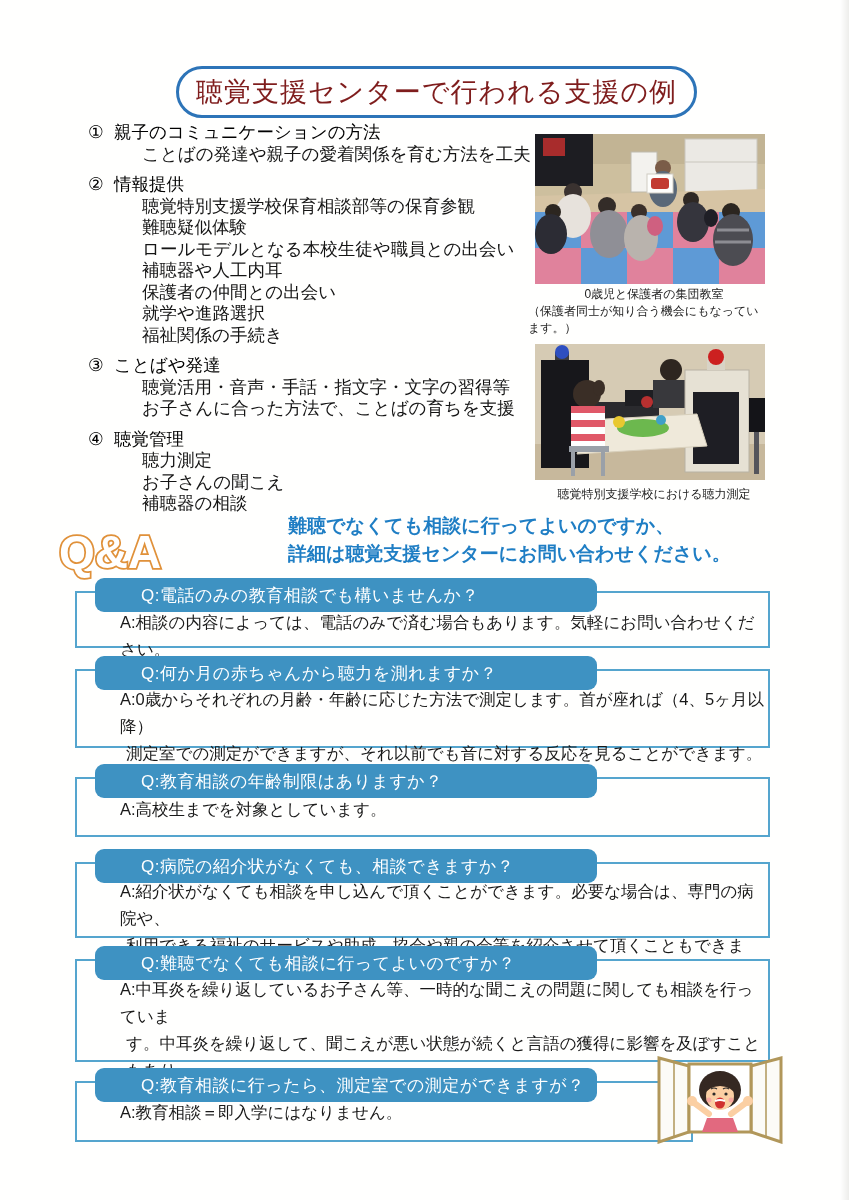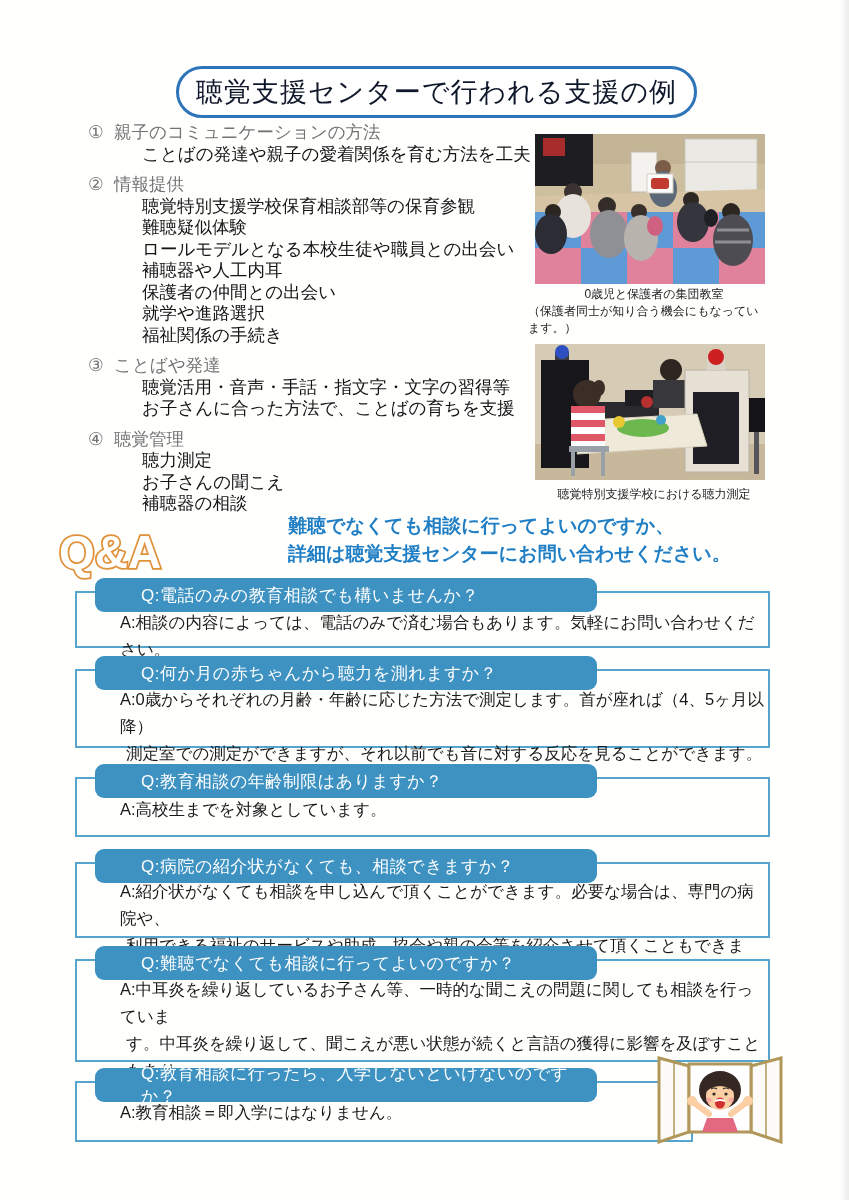--- a/index.html
+++ b/index.html
@@ -6,25 +6,25 @@
   .jp{font-family:"Liberation Sans",sans-serif;}
   #page{position:relative;width:849px;height:1200px;background:#fffffe;overflow:hidden;
         font-family:"Liberation Sans",sans-serif;color:#1c1c1c;}
   
   #scan-edge{position:absolute;right:0;top:0;width:9px;height:1200px;
              background:linear-gradient(to right,#ffffff,#ededeb);}
   
   #title-box{position:absolute;left:176px;top:66px;width:515px;height:46px;
              border:3px solid #2d74b8;border-radius:28px;display:flex;
              align-items:center;justify-content:center;background:#fff;}
-  #title-box span{font-size:27px;font-weight:500;letter-spacing:1px;color:#0f172a;}
+  #title-box span{font-size:27px;font-weight:500;letter-spacing:1px;color:#7f1d1d;}
   
   #services{position:absolute;left:88px;top:122px;width:450px;}
   .svc-group{margin-bottom:9px;}
-  .svc-head{font-size:17.5px;line-height:21.5px;color:#737373;}
+  .svc-head{font-size:17.5px;line-height:21.5px;color:#000000;}
   .svc-num{display:inline-block;width:26px;}
   .svc-line{font-size:17.5px;line-height:21.5px;padding-left:54px;color:#141414;}
   
   .photo{position:absolute;left:535px;width:230px;}
   .caption{position:absolute;left:528px;width:252px;font-size:12px;line-height:17px;color:#222;}
   .cap-center{text-align:center;}
   
   #qa-logo{position:absolute;left:53px;top:522px;}
   #qa-intro{position:absolute;left:288px;top:512px;font-size:19px;font-weight:600;
             line-height:28px;color:#1f7ec4;}
@@ -234,21 +234,21 @@
     <div class="a-text" style="top:30px;">
       <div class="a-line">A:中耳炎を繰り返しているお子さん等、一時的な聞こえの問題に関しても相談を行っていま</div>
       <div class="a-line">す。中耳炎を繰り返して、聞こえが悪い状態が続くと言語の獲得に影響を及ぼすこともあり</div>
       <div class="a-line">ます。聞こえについて気になることがありましたら、ご相談ください。</div>
     </div>
   </div>
 
   <div class="qa-row" style="top:1068px;height:74px;">
     <div class="a-box" style="height:61px;width:618px;"></div>
     <div class="q-box">
-        <span>Q:教育相談に行ったら、入学しないといけないのですか？</span>
+        <span>Q:教育相談に行ったら、測定室での測定ができますが？</span>
       </div>
     <div class="a-text" style="top:31px;">
       <div class="a-line">A:教育相談＝即入学にはなりません。</div>
     </div>
   </div>
 
   <div id="illus">
     <svg width="134" height="88" viewBox="0 0 134 88">
 
       <polygon points="6,2 36,10 36,76 6,86" fill="#fcfbf7" stroke="#b1975a" stroke-width="3"></polygon>

